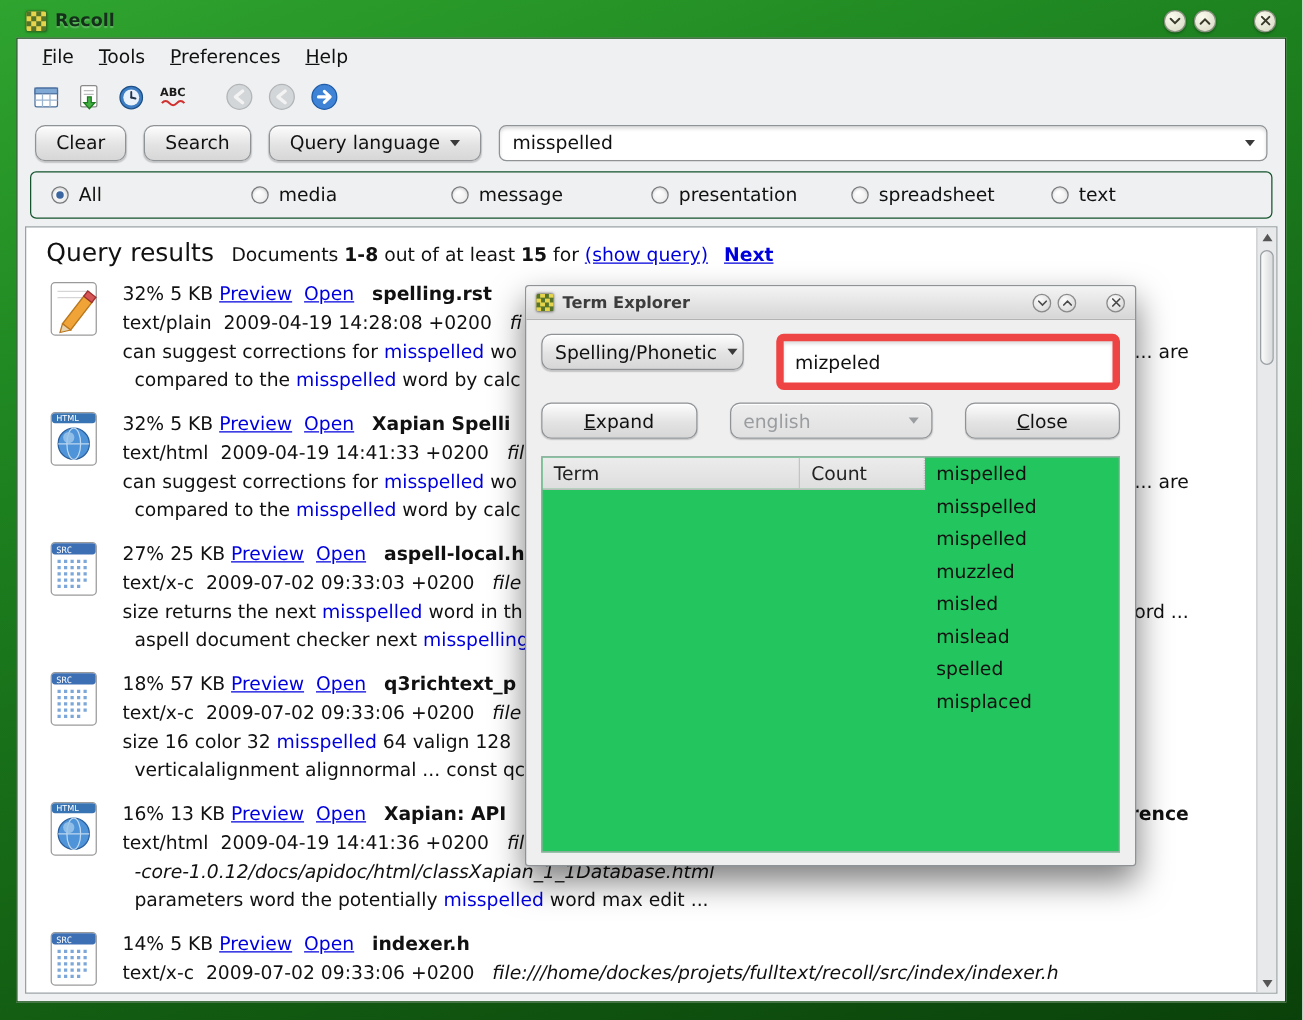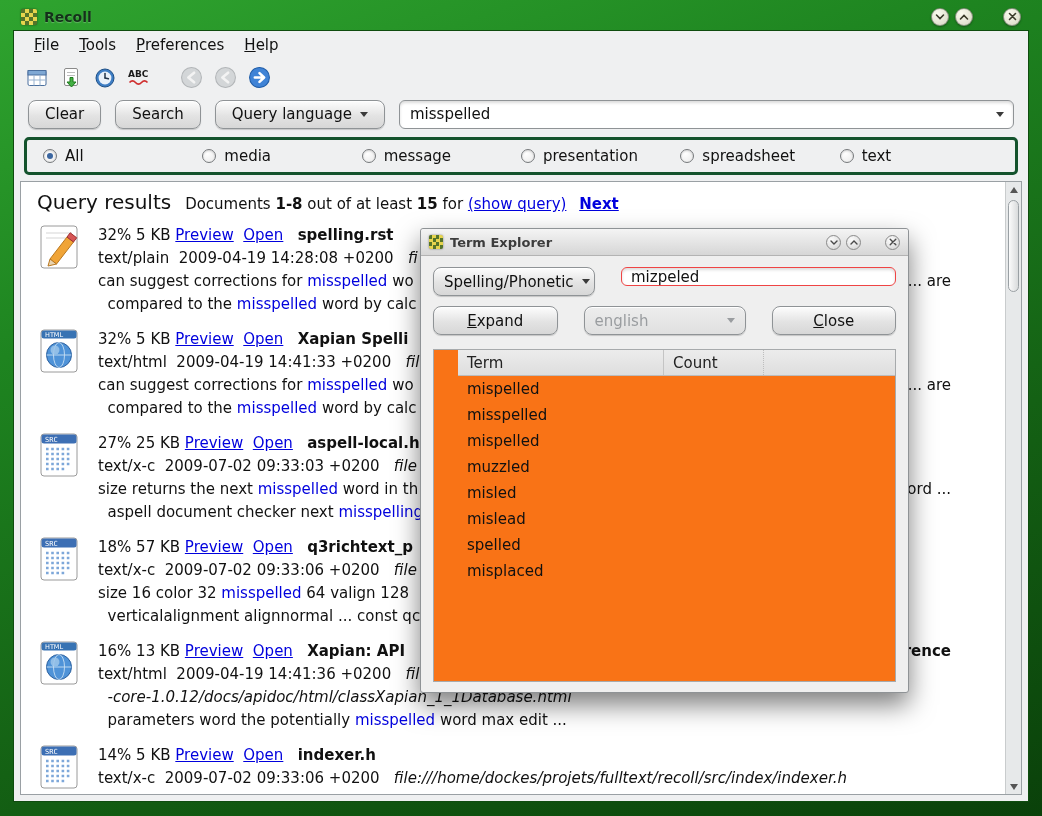--- a/index.html
+++ b/index.html
@@ -79,21 +79,21 @@
   }
   .query-input{
     flex:1; border:none; outline:none; background:transparent;
     font-family:inherit; font-size:15px; padding:0 10px; color:#111;
   }
   .combo-arrow{ width:26px; display:flex; align-items:center; justify-content:center; cursor:pointer; }
 
   .filter-row{
     height:38px; display:flex; align-items:center;
     margin:2px 10px 4px 10px; padding:0 16px;
-    border:3px solid #14532d; border-radius:5px;
+    border:1px solid #14532d; border-radius:5px;
   }
   .radio-item{ flex:1; display:flex; align-items:center; gap:8px; cursor:pointer; }
   .radio{
     width:14px; height:14px; border-radius:50%;
     background:radial-gradient(circle at 35% 30%, #ffffff, #e9e9e9);
     border:1px solid #76797c; position:relative;
     box-shadow:inset 0 1px 2px rgba(0,0,0,.15);
   }
   .radio.checked::after{
     content:""; position:absolute; left:3px; top:3px; width:6px; height:6px;
@@ -156,28 +156,28 @@
     width:15px; height:15px; border-radius:50%;
     background:radial-gradient(circle at 35% 30%, #fcfcfc, #d2d2d2);
     border:1px solid #8a8a8a;
     display:flex; align-items:center; justify-content:center;
   }
   .dlg-body{ flex:1; padding:11px 12px 10px 12px; display:flex; flex-direction:column; }
   .dlg-row{ display:flex; gap:26px; margin-bottom:10px; }
   .combo-mode{ width:162px; justify-content:space-between; padding:4px 10px; }
   .combo-lang{ width:162px; justify-content:space-between; padding:4px 10px; color:#9a9da0; background:linear-gradient(#ededed,#e0e0e0); }
   .text-input{
-    flex:1; height:19px; background:#fff; border:1px solid #ef4444; border-radius:6px;
+    flex:1; height:45px; background:#fff; border:6px solid #ef4444; border-radius:6px;
     box-shadow:inset 0 2px 3px rgba(0,0,0,.14);
     font-family:inherit; font-size:15px; padding:0 9px; color:#111; outline:none;
   }
   .btn.grow{ flex:1; }
   .term-table{
-    flex:1; margin-top:4px; border:1px solid #a7aaac; background:#f97316;
-    display:flex; flex-direction:column; overflow:hidden;padding-left:24px;
+    flex:1; margin-top:4px; border:1px solid #a7aaac; background:#22c55e;
+    display:flex; flex-direction:row; overflow:hidden;
   }
   .tt-header{
     height:26px; flex:none; display:flex; align-items:center;
     background:linear-gradient(#ececec,#dedede); border-bottom:1px solid #bcbcbc;
   }
   .tt-header .tt-col{ font-size:15px; color:#222; }
   .tt-col{ padding:0 9px; white-space:nowrap; overflow:hidden; }
   .tt-col.term{ width:206px; flex:none; }
   .tt-header .tt-col.term{ border-right:1px solid #c4c4c4; height:100%; display:flex; align-items:center; }
   .tt-col.count{ width:100px; flex:none; }

